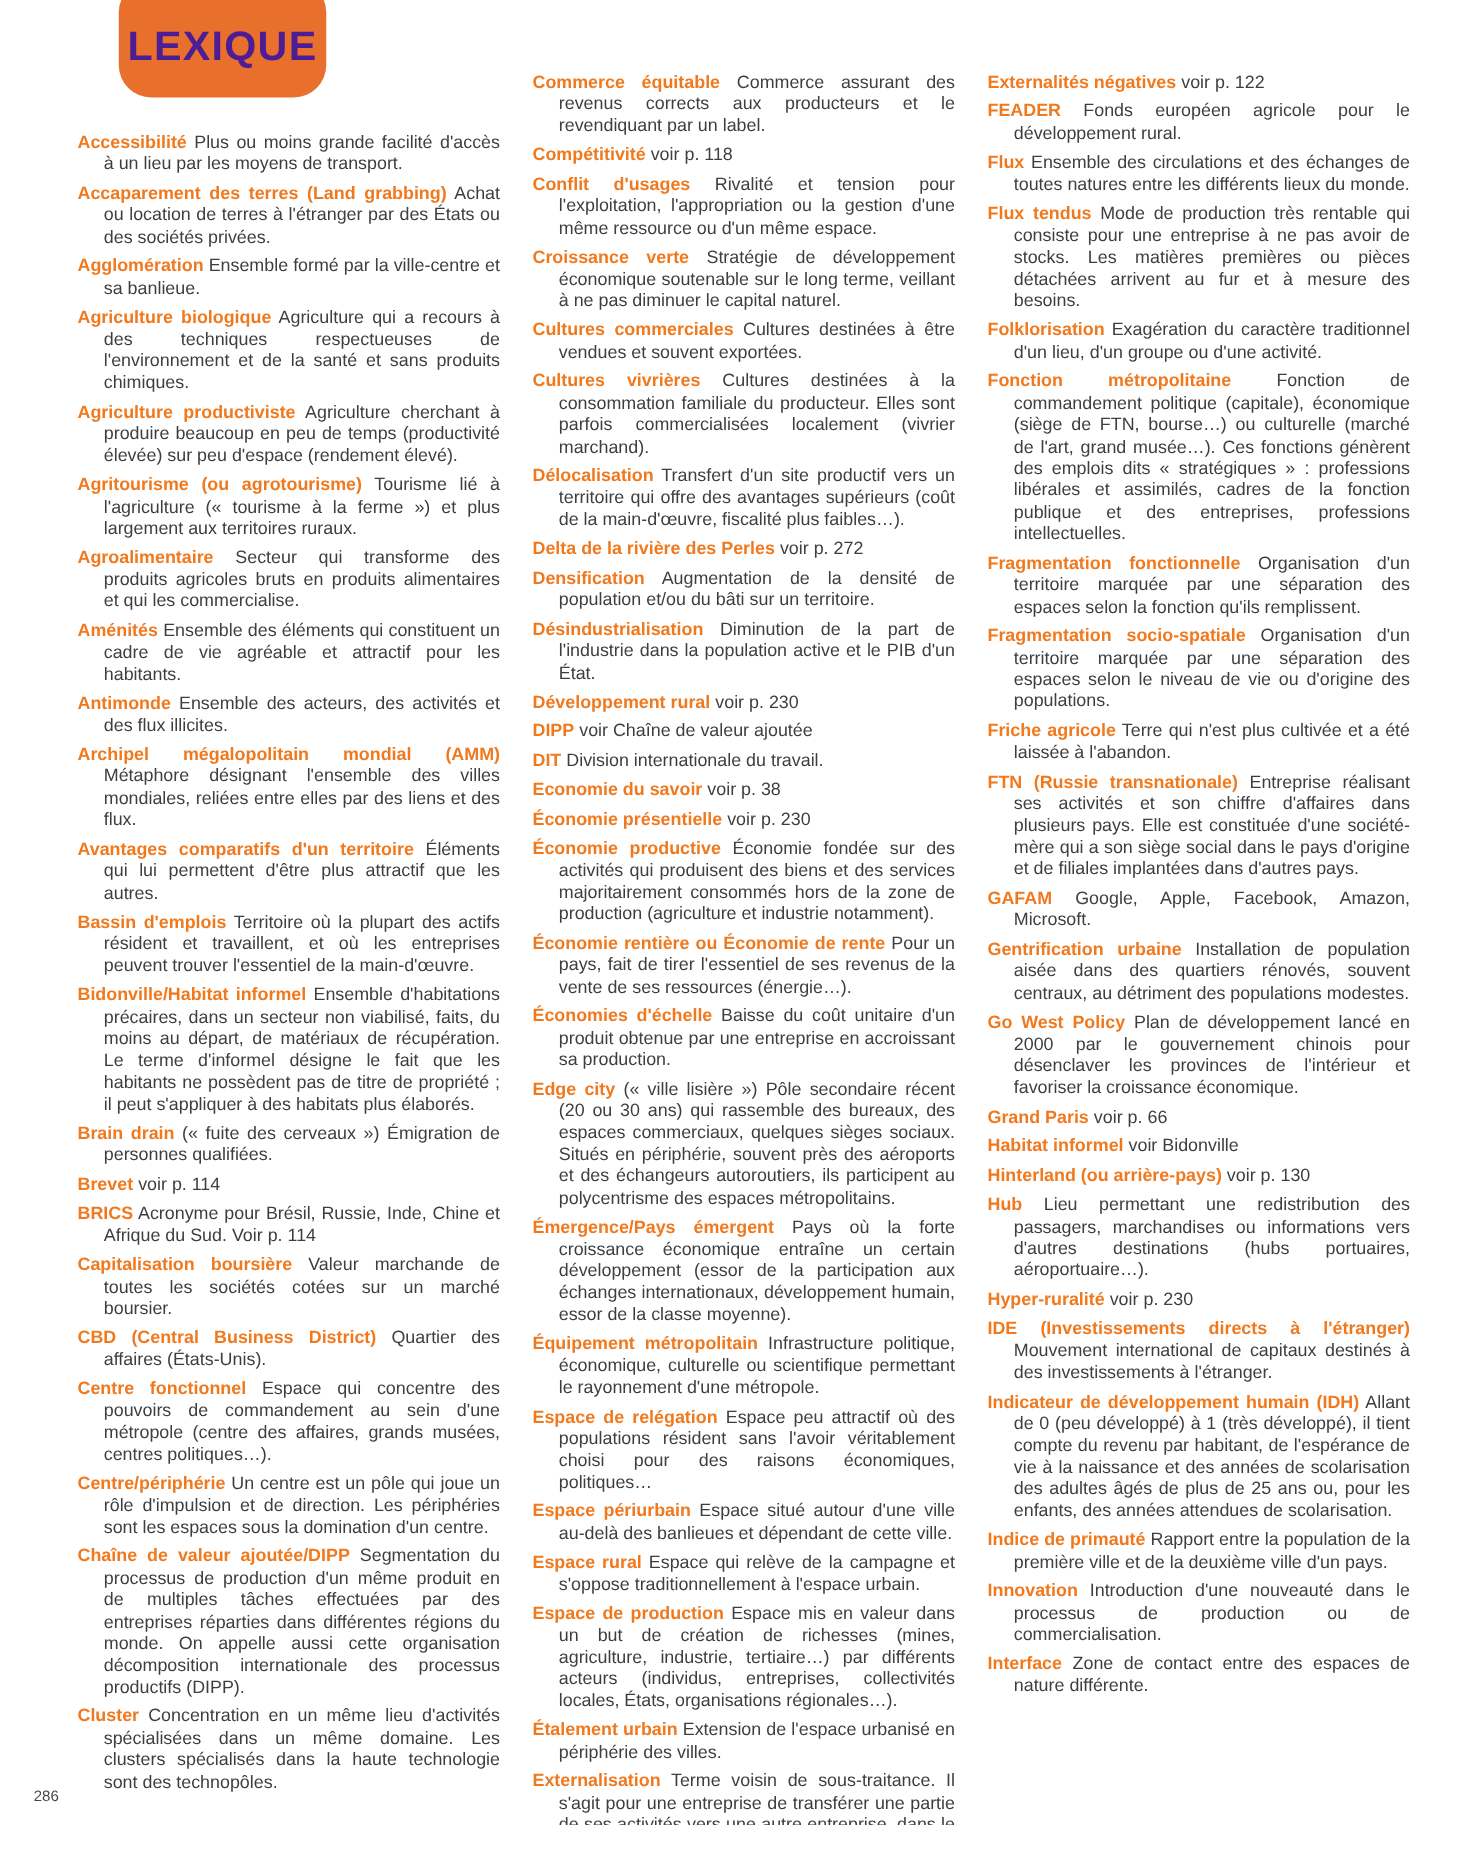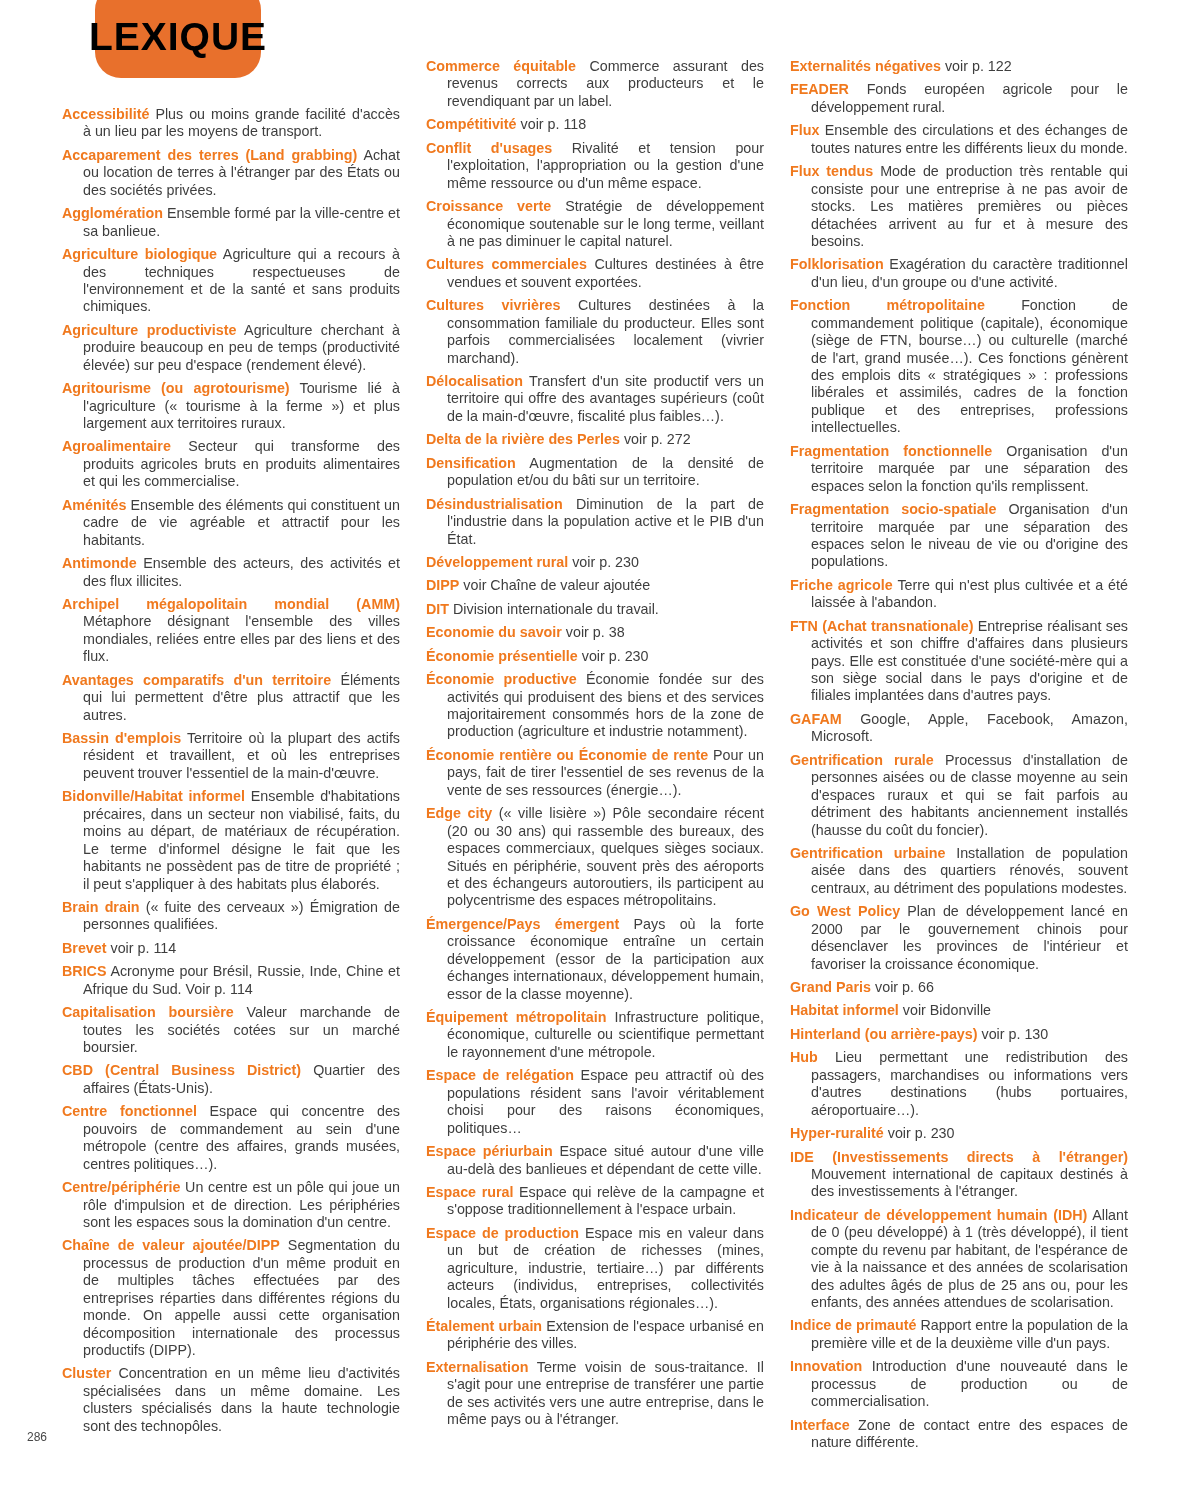--- a/index.html
+++ b/index.html
@@ -17,22 +17,22 @@
     width: 166px; height: 94px;
     background: var(--badge, #e8702c);
     border-radius: 26px;
     display: flex;
     align-items: center;
     justify-content: center;
     padding-top: 12px;
     box-sizing: border-box;
   }
   .badge-title {
-    color: #000000;
-    font-size: 39px;
+    color: #4c1d95;
+    font-size: 33px;
     font-weight: bold;
     letter-spacing: 1px;
   }
   .columns {
     position: absolute;
     left: 62px; top: 58px;
     width: 1066px;
     height: 1402px;
     display: grid;
     grid-template-columns: repeat(3, 1fr);
@@ -105,43 +105,43 @@
         <p class="entry"><span class="term"><span>Delta de la rivière des Perles</span></span> <span class="def">voir p. 272</span></p>
         <p class="entry"><span class="term"><span>Densification</span></span> <span class="def">Augmentation de la densité de population et/ou du bâti sur un territoire.</span></p>
         <p class="entry"><span class="term"><span>Désindustrialisation</span></span> <span class="def">Diminution de la part de l'industrie dans la population active et le PIB d'un État.</span></p>
         <p class="entry"><span class="term"><span>Développement rural</span></span> <span class="def">voir p. 230</span></p>
         <p class="entry"><span class="term"><span>DIPP</span></span> <span class="def">voir Chaîne de valeur ajoutée</span></p>
         <p class="entry"><span class="term"><span>DIT</span></span> <span class="def">Division internationale du travail.</span></p>
         <p class="entry"><span class="term"><span>Economie du savoir</span></span> <span class="def">voir p. 38</span></p>
         <p class="entry"><span class="term"><span>Économie présentielle</span></span> <span class="def">voir p. 230</span></p>
         <p class="entry"><span class="term"><span>Économie productive</span></span> <span class="def">Économie fondée sur des activités qui produisent des biens et des services majoritairement consommés hors de la zone de production (agriculture et industrie notamment).</span></p>
         <p class="entry"><span class="term"><span>Économie rentière ou Économie de rente</span></span> <span class="def">Pour un pays, fait de tirer l'essentiel de ses revenus de la vente de ses ressources (énergie…).</span></p>
+        <p class="entry"><span class="term"><span>Économies d'échelle</span></span> <span class="def">Baisse du coût unitaire d'un produit obtenue par une entreprise en accroissant sa production.</span></p>
         <p class="entry"><span class="term"><span class="it">Edge city</span></span> <span class="def">(« ville lisière ») Pôle secondaire récent (20 ou 30 ans) qui rassemble des bureaux, des espaces commerciaux, quelques sièges sociaux. Situés en périphérie, souvent près des aéroports et des échangeurs autoroutiers, ils participent au polycentrisme des espaces métropolitains.</span></p>
         <p class="entry"><span class="term"><span>Émergence/Pays émergent</span></span> <span class="def">Pays où la forte croissance économique entraîne un certain développement (essor de la participation aux échanges internationaux, développement humain, essor de la classe moyenne).</span></p>
         <p class="entry"><span class="term"><span>Équipement métropolitain</span></span> <span class="def">Infrastructure politique, économique, culturelle ou scientifique permettant le rayonnement d'une métropole.</span></p>
         <p class="entry"><span class="term"><span>Espace de relégation</span></span> <span class="def">Espace peu attractif où des populations résident sans l'avoir véritablement choisi pour des raisons économiques, politiques…</span></p>
         <p class="entry"><span class="term"><span>Espace périurbain</span></span> <span class="def">Espace situé autour d'une ville au-delà des banlieues et dépendant de cette ville.</span></p>
         <p class="entry"><span class="term"><span>Espace rural</span></span> <span class="def">Espace qui relève de la campagne et s'oppose traditionnellement à l'espace urbain.</span></p>
         <p class="entry"><span class="term"><span>Espace de production</span></span> <span class="def">Espace mis en valeur dans un but de création de richesses (mines, agriculture, industrie, tertiaire…) par différents acteurs (individus, entreprises, collectivités locales, États, organisations régionales…).</span></p>
         <p class="entry"><span class="term"><span>Étalement urbain</span></span> <span class="def">Extension de l'espace urbanisé en périphérie des villes.</span></p>
         <p class="entry"><span class="term"><span>Externalisation</span></span> <span class="def">Terme voisin de sous-traitance. Il s'agit pour une entreprise de transférer une partie de ses activités vers une autre entreprise, dans le même pays ou à l'étranger.</span></p>
       </div>
     <div class="col" id="col2">
         <p class="entry"><span class="term"><span>Externalités négatives</span></span> <span class="def">voir p. 122</span></p>
         <p class="entry"><span class="term"><span>FEADER</span></span> <span class="def">Fonds européen agricole pour le développement rural.</span></p>
         <p class="entry"><span class="term"><span>Flux</span></span> <span class="def">Ensemble des circulations et des échanges de toutes natures entre les différents lieux du monde.</span></p>
         <p class="entry"><span class="term"><span>Flux tendus</span></span> <span class="def">Mode de production très rentable qui consiste pour une entreprise à ne pas avoir de stocks. Les matières premières ou pièces détachées arrivent au fur et à mesure des besoins.</span></p>
         <p class="entry"><span class="term"><span>Folklorisation</span></span> <span class="def">Exagération du caractère traditionnel d'un lieu, d'un groupe ou d'une activité.</span></p>
         <p class="entry"><span class="term"><span>Fonction métropolitaine</span></span> <span class="def">Fonction de commandement politique (capitale), économique (siège de FTN, bourse…) ou culturelle (marché de l'art, grand musée…). Ces fonctions génèrent des emplois dits « stratégiques » : professions libérales et assimilés, cadres de la fonction publique et des entreprises, professions intellectuelles.</span></p>
         <p class="entry"><span class="term"><span>Fragmentation fonctionnelle</span></span> <span class="def">Organisation d'un territoire marquée par une séparation des espaces selon la fonction qu'ils remplissent.</span></p>
         <p class="entry"><span class="term"><span>Fragmentation socio-spatiale</span></span> <span class="def">Organisation d'un territoire marquée par une séparation des espaces selon le niveau de vie ou d'origine des populations.</span></p>
         <p class="entry"><span class="term"><span>Friche agricole</span></span> <span class="def">Terre qui n'est plus cultivée et a été laissée à l'abandon.</span></p>
-        <p class="entry"><span class="term"><span>FTN (Achat transnationale)</span></span> <span class="def">Entreprise réalisant ses activités et son chiffre d'affaires dans plusieurs pays. Elle est constituée d'une société-mère qui a son siège social dans le pays d'origine et de filiales implantées dans d'autres pays.</span></p>
+        <p class="entry"><span class="term"><span>FTN (Russie transnationale)</span></span> <span class="def">Entreprise réalisant ses activités et son chiffre d'affaires dans plusieurs pays. Elle est constituée d'une société-mère qui a son siège social dans le pays d'origine et de filiales implantées dans d'autres pays.</span></p>
         <p class="entry"><span class="term"><span>GAFAM</span></span> <span class="def">Google, Apple, Facebook, Amazon, Microsoft.</span></p>
-        <p class="entry"><span class="term"><span>Gentrification rurale</span></span> <span class="def">Processus d'installation de personnes aisées ou de classe moyenne au sein d'espaces ruraux et qui se fait parfois au détriment des habitants anciennement installés (hausse du coût du foncier).</span></p>
         <p class="entry"><span class="term"><span>Gentrification urbaine</span></span> <span class="def">Installation de population aisée dans des quartiers rénovés, souvent centraux, au détriment des populations modestes.</span></p>
         <p class="entry"><span class="term"><span class="it">Go West Policy</span></span> <span class="def">Plan de développement lancé en 2000 par le gouvernement chinois pour désenclaver les provinces de l'intérieur et favoriser la croissance économique.</span></p>
         <p class="entry"><span class="term"><span>Grand Paris</span></span> <span class="def">voir p. 66</span></p>
         <p class="entry"><span class="term"><span>Habitat informel</span></span> <span class="def">voir Bidonville</span></p>
         <p class="entry"><span class="term"><span>Hinterland (ou arrière-pays)</span></span> <span class="def">voir p. 130</span></p>
         <p class="entry"><span class="term"><span>Hub</span></span> <span class="def">Lieu permettant une redistribution des passagers, marchandises ou informations vers d'autres destinations (hubs portuaires, aéroportuaire…).</span></p>
         <p class="entry"><span class="term"><span>Hyper-ruralité</span></span> <span class="def">voir p. 230</span></p>
         <p class="entry"><span class="term"><span>IDE (Investissements directs à l'étranger)</span></span> <span class="def">Mouvement international de capitaux destinés à des investissements à l'étranger.</span></p>
         <p class="entry"><span class="term"><span>Indicateur de développement humain (IDH)</span></span> <span class="def">Allant de 0 (peu développé) à 1 (très développé), il tient compte du revenu par habitant, de l'espérance de vie à la naissance et des années de scolarisation des adultes âgés de plus de 25 ans ou, pour les enfants, des années attendues de scolarisation.</span></p>
         <p class="entry"><span class="term"><span>Indice de primauté</span></span> <span class="def">Rapport entre la population de la première ville et de la deuxième ville d'un pays.</span></p>

